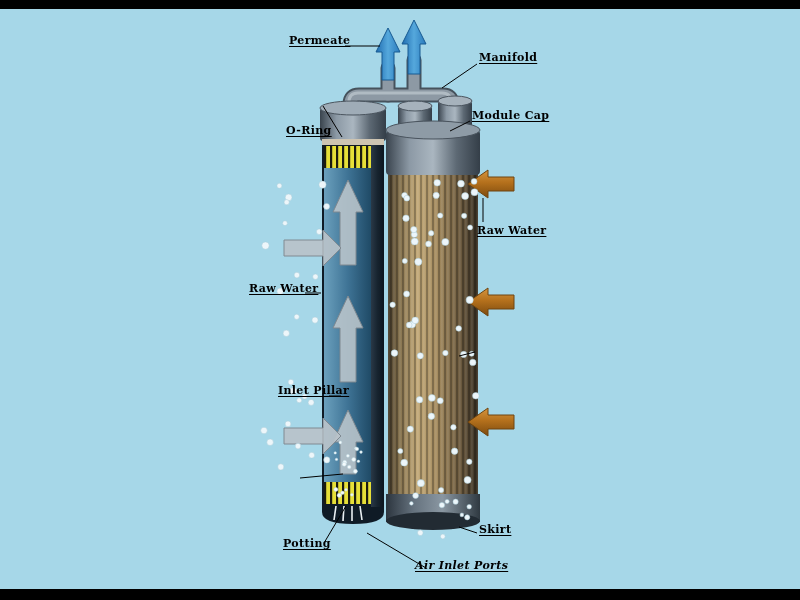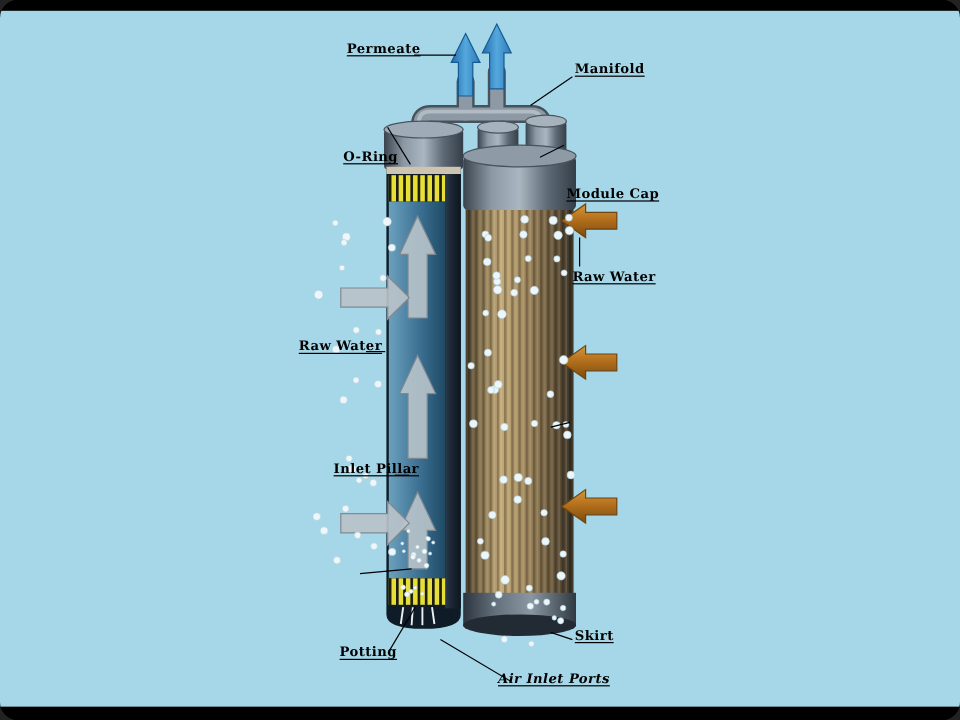--- a/index.html
+++ b/index.html
@@ -1,20 +1,19 @@
 <!DOCTYPE html>
 <html style="--background: #a6d7e8; --frame: #000000; --label_text: #000000; --permeate_arrow: #3e8fca; --raw_water_arrow: #b06a1a; --potting_yellow: #e6df38; --membrane_tan: #b49a6e; --module_gray: #8d99a4; --interior_blue: #3f7496; --bubble_white: #edf6fa;"><head>
 <meta charset="utf-8">
 <style>
   html,body{margin:0;padding:0;background:#222;}
   .stage{
     position:relative;width:800px;height:600px;overflow:hidden;
     background:#000;
     font-family:"DejaVu Serif", serif;
-    border-radius:15px;
   }
   .backdrop{
     position:absolute;left:0;top:9px;width:800px;height:580px;
     background:var(--background,#a6d7e8);
   }
   .bar{position:absolute;left:0;width:800px;background:var(--frame,#000);}
   .bar.top{top:0;height:9px;}
   .bar.bottom{top:589px;height:11px;}
   svg.diagram{position:absolute;left:0;top:0;width:800px;height:600px;}
   .lbl{
@@ -281,20 +280,20 @@
       <line x1="300" y1="478" x2="343" y2="474"></line>
       <line x1="324" y1="543" x2="346" y2="506"></line>
       <line x1="477" y1="533" x2="459" y2="527"></line>
       <line x1="426" y1="568" x2="367" y2="533"></line>
     </g>
   </svg>
 
   <div class="lbl" style="left:289px;top:35px;">Permeate</div>
   <div class="lbl" style="left:479px;top:52px;">Manifold</div>
   <div class="lbl" style="left:286px;top:95px;margin-top:30px;">O-Ring</div>
-  <div class="lbl" style="left:472px;top:110px;margin-top:46px;">Module Cap</div>
+  <div class="lbl" style="left:472px;top:110px;">Module Cap</div>
   <div class="lbl" style="left:477px;top:225px;">Raw Water</div>
   <div class="lbl" style="left:249px;top:283px;">Raw Water</div>
   <div class="lbl" style="left:278px;top:385px;">Inlet Pillar</div>
   <div class="lbl" style="left:283px;top:538px;">Potting</div>
   <div class="lbl" style="left:479px;top:524px;">Skirt</div>
   <div class="lbl" style="left:415px;top:560px;font-style:italic;">Air Inlet Ports</div>
 </div>
 
 </body></html>

